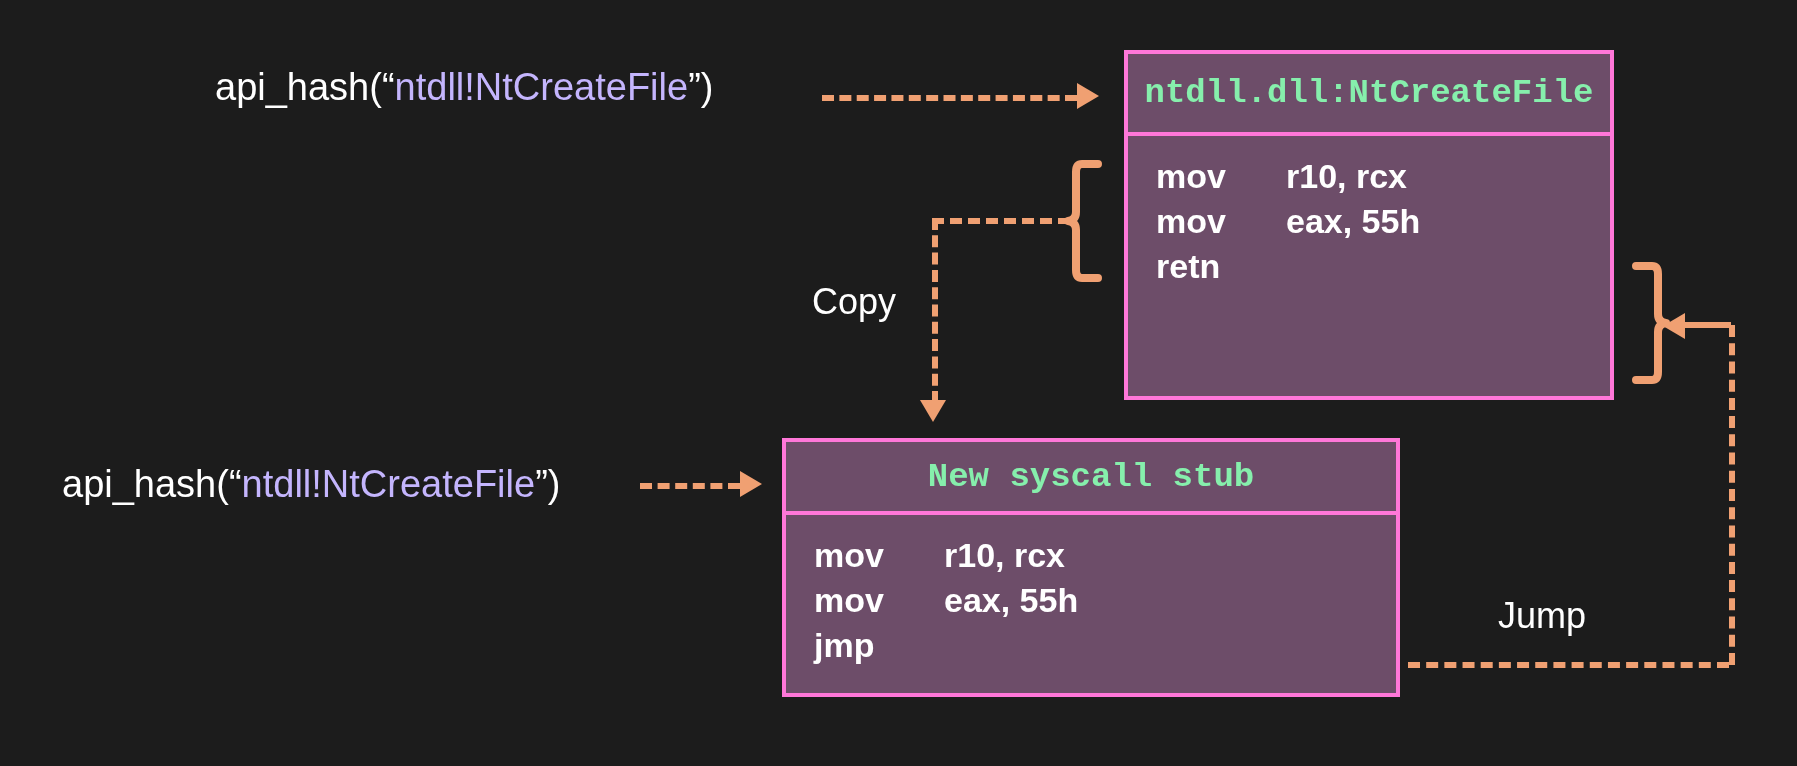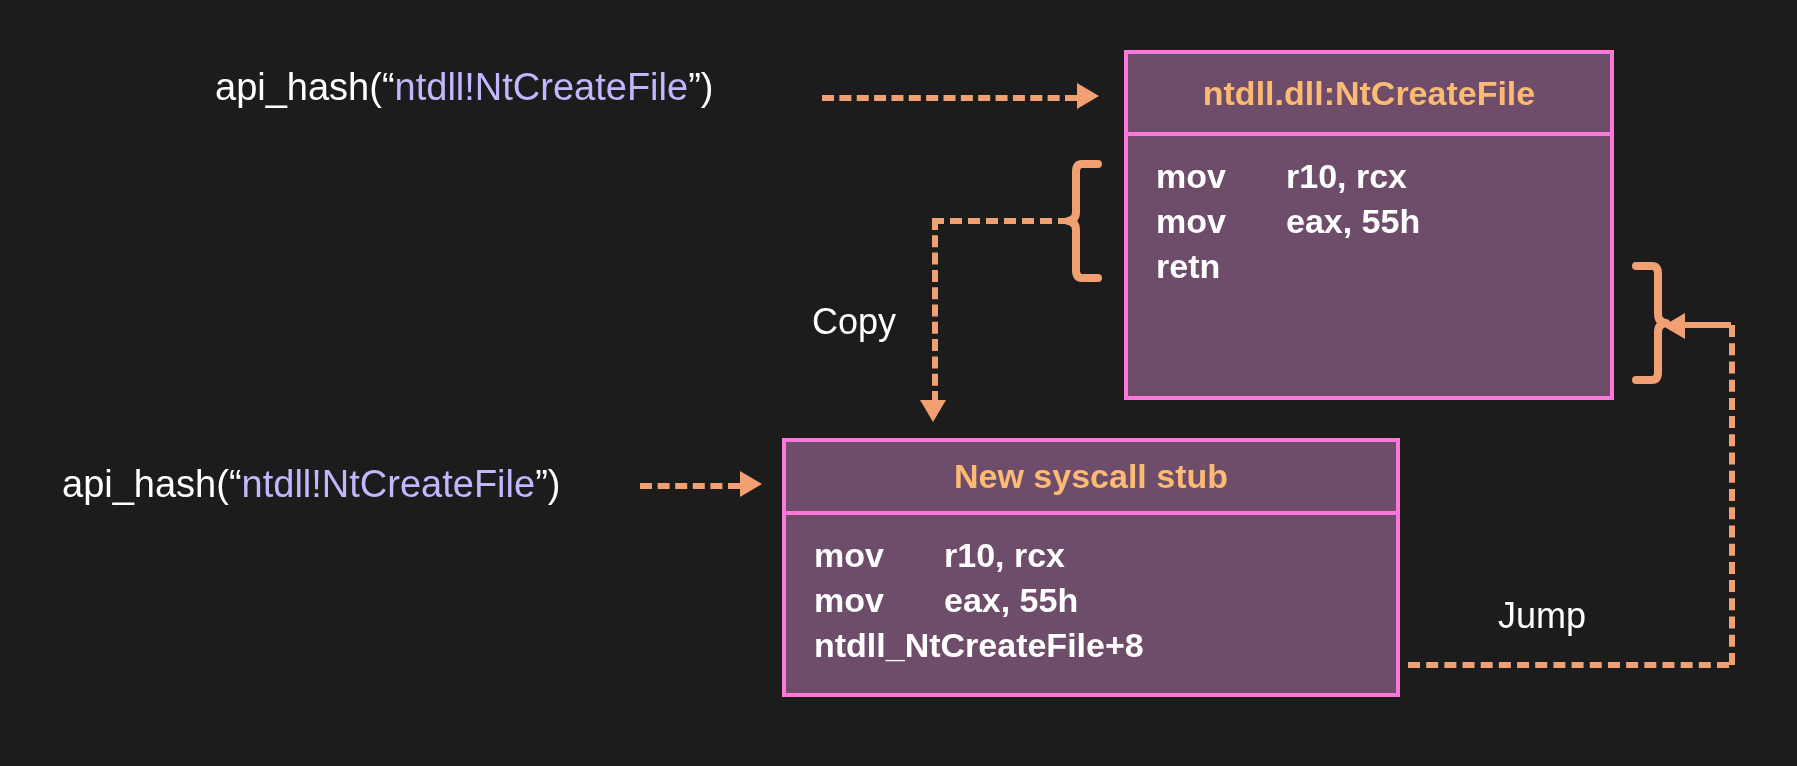--- a/index.html
+++ b/index.html
@@ -40,27 +40,28 @@
   .box {
     position: absolute;
     box-sizing: border-box;
     background: #6d4d69;
     border: 4px solid #ff77d9;
   }
   .box-title {
     box-sizing: border-box;
     width: 100%;
     text-align: center;
-    color: #fdba74;
+    color: #86efac;
     font-weight: bold;
     font-size: 34px;
     border-bottom: 4px solid #ff77d9;
     display: flex;
     align-items: center;
     justify-content: center;
+    font-family: Liberation Mono, monospace;
   }
   .box-body {
     box-sizing: border-box;
     padding: 18px 0 12px 28px;
   }
   .asm-row {
     display: flex;
     color: #ffffff;
     font-weight: bold;
     font-size: 34px;
@@ -141,42 +142,42 @@
   </div>
 
   <svg class="brace" style="left:1062px; top:160px;" width="40" height="122" viewBox="0 0 40 122">
     <path d="M36 4 H20 Q14 4 14 12 V52 Q14 60 6 61 Q14 62 14 70 V110 Q14 118 20 118 H36" fill="none" stroke="#f0a072" stroke-width="8" stroke-linecap="round" stroke-linejoin="round"></path>
   </svg>
 
   <div class="dash-h" style="left:932px; top:218px; width:138px;"></div>
   <div class="dash-v" style="left:932px; top:218px; height:185px;"></div>
   <div class="arrow-down" style="left:920px; top:400px;"></div>
 
-  <div class="small-label" style="left:812px; top:304px;">Copy</div>
+  <div class="small-label" style="left:812px; top:284px;">Copy</div>
 
   <div class="label" style="left:62px; top:465px;">
     <span>api_hash(“</span><span class="hi">ntdll!NtCreateFile</span><span>”)</span>
   </div>
 
   <div class="dash-h" style="left:640px; top:483px; width:100px;"></div>
   <div class="arrow-right" style="left:740px; top:471px;"></div>
 
   <div class="box" style="left:782px; top:438px; width:618px; height:259px;">
     <div class="box-title" style="height:73px;">New syscall stub</div>
     <div class="box-body">
       <div class="asm-row">
         <span class="asm-mnem">mov</span>
         <span class="asm-ops">r10, rcx</span>
       </div>
       <div class="asm-row">
         <span class="asm-mnem">mov</span>
         <span class="asm-ops">eax, 55h</span>
       </div>
       <div class="asm-row">
-        <span class="asm-ops">ntdll_NtCreateFile+8</span>
+        <span class="asm-mnem">jmp</span>
       </div>
     </div>
   </div>
 
   <svg class="brace" style="left:1628px; top:262px;" width="44" height="122" viewBox="0 0 44 122">
     <path d="M8 4 H24 Q30 4 30 12 V52 Q30 60 38 61 Q30 62 30 70 V110 Q30 118 24 118 H8" fill="none" stroke="#f0a072" stroke-width="8" stroke-linecap="round" stroke-linejoin="round"></path>
   </svg>
 
   <div class="dash-h" style="left:1408px; top:662px; width:321px;"></div>
   <div class="dash-v" style="left:1729px; top:325px; height:340px;"></div>

